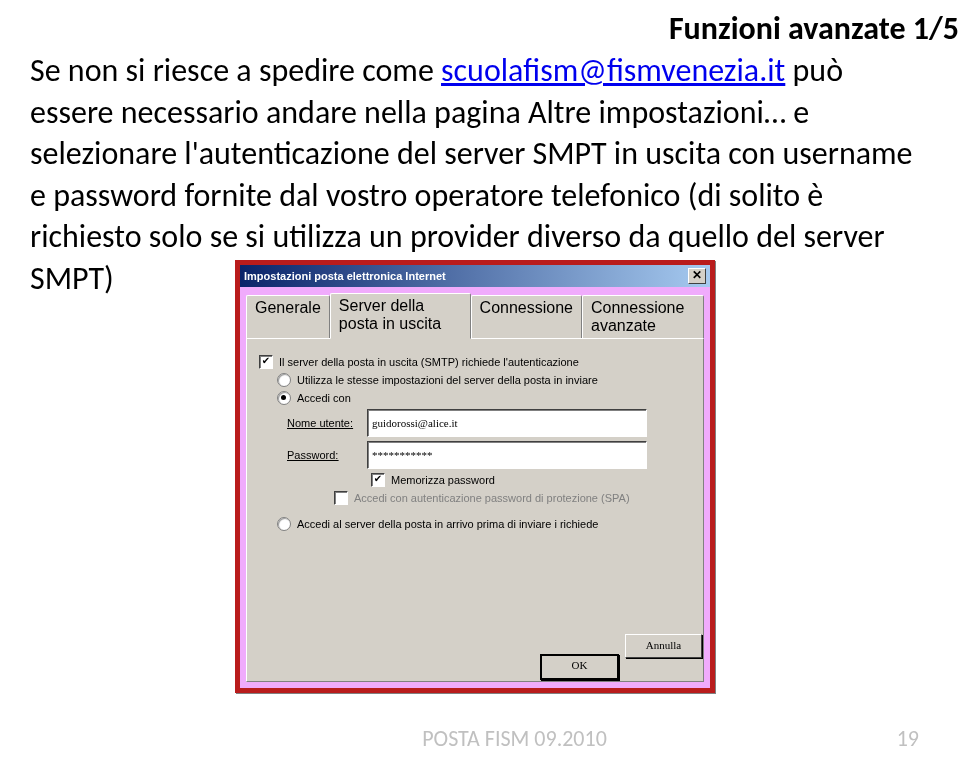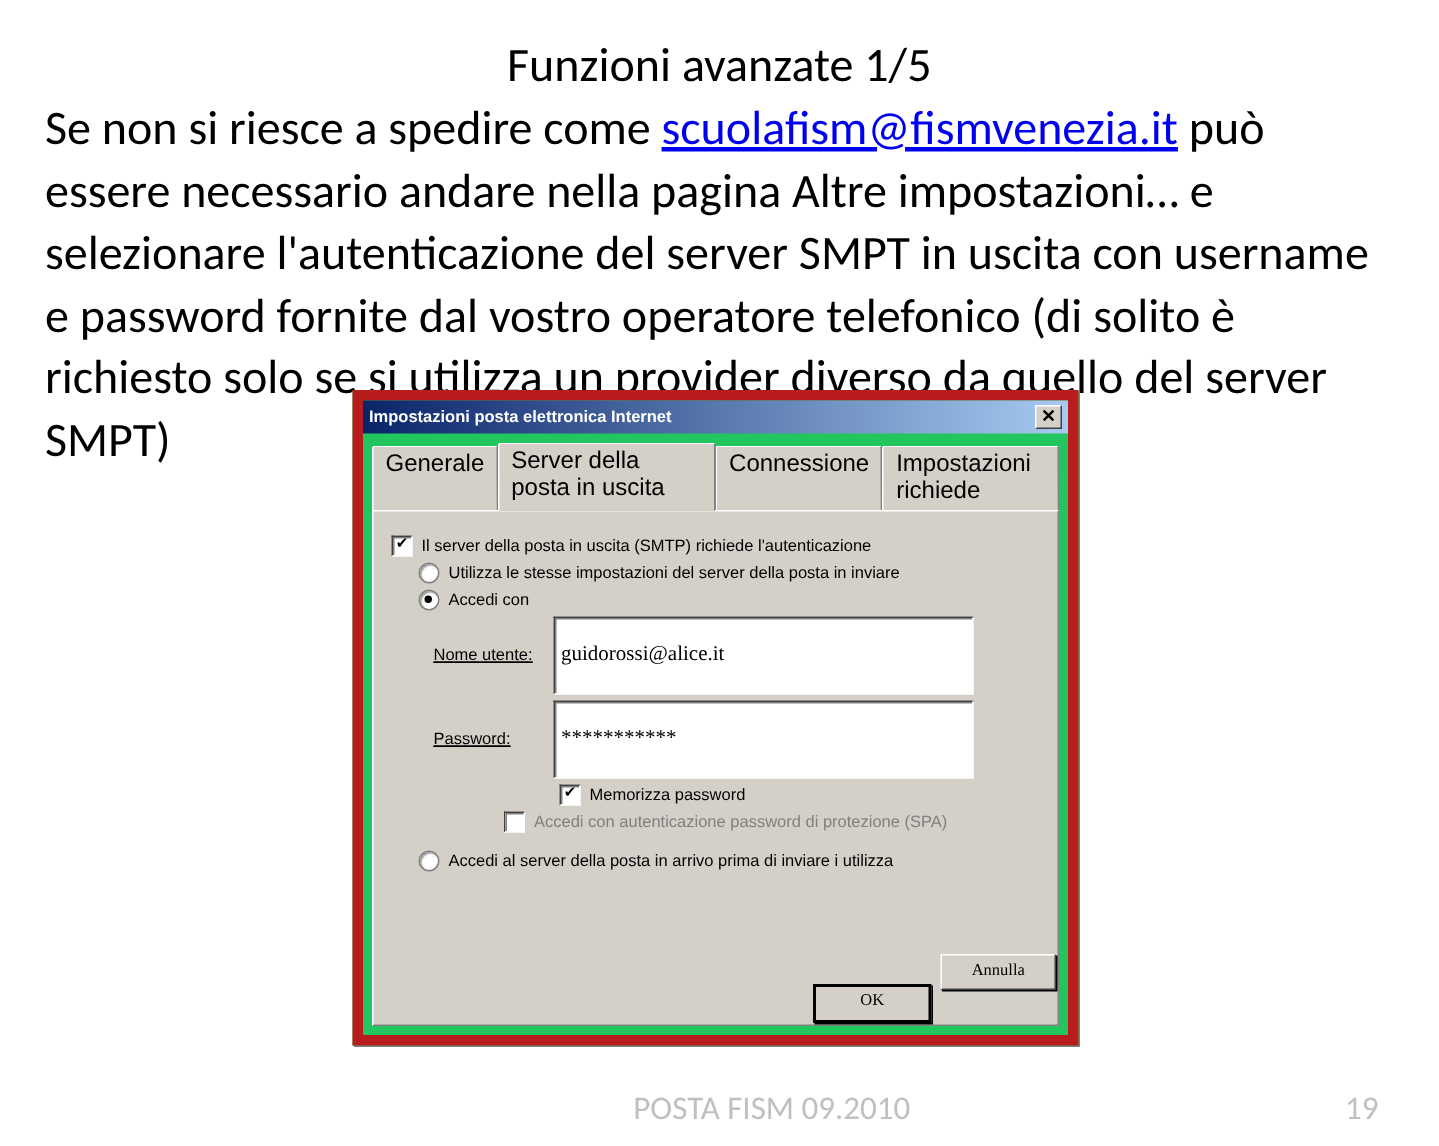--- a/index.html
+++ b/index.html
@@ -5,39 +5,39 @@
   body {
     margin: 0;
     padding: 0;
     font-family: Calibri, Arial, sans-serif;
     background: #ffffff;
     width: 959px;
     height: 764px;
     position: relative;
   }
   .page-title {
-    text-align: center;
+    text-align: right;
     font-size: 32px;
-    font-weight: 400;
+    font-weight: 700;
     color: #000;
-    margin-top: 24px;
+    margin-top: 9px;
   }
   .intro {
     font-size: 32px;
     margin: 2px 30px 0 30px;
     line-height: 1.3;
   }
   .intro a { color: #0000EE; text-decoration: underline; }
   .dialog {
     position: absolute;
     left: 235px;
     top: 260px;
     width: 470px;
-    background: #22c55e;
-    border: 7px solid #b91c1c;
+    background: #f0abfc;
+    border: 5px solid #b91c1c;
     font-family: Tahoma, Arial, sans-serif;
     font-size: 11px;
     color: #000;
     box-shadow: 1px 1px 0 #808080;
   }
   .titlebar {
     background: linear-gradient(to right, #0a246a, #a6caf0);
     color: #fff;
     font-weight: bold;
     font-size: 11px;
@@ -144,23 +144,23 @@
   .text-input {
     background: #fff;
     border: 1px solid #808080;
     border-top-color:#404040;
     border-left-color:#404040;
     border-right-color:#fff;
     border-bottom-color:#fff;
     box-shadow: inset 1px 1px 0 #808080;
     height: 18px;
     width: 270px;
-    padding: 16px 4px;
+    padding: 4px 4px;
     font-family: Tahoma;
-    font-size: 14px;
+    font-size: 11px;
     line-height:18px;
   }
   .indent1 { margin-left: 18px; }
   .indent2 { margin-left: 28px; }
   .btn-row {
     position: absolute;
     right: 8px;
     bottom: 8px;
     display: flex;
     gap: 6px;
@@ -208,21 +208,21 @@
 <div class="dialog">
   <div class="titlebar">
     <span>Impostazioni posta elettronica Internet</span>
     <div class="close">✕</div>
   </div>
 
   <div class="tabs">
     <div class="tab inactive">Generale</div>
     <div class="tab active">Server della posta in uscita</div>
     <div class="tab inactive">Connessione</div>
-    <div class="tab inactive">Impostazioni richiede</div>
+    <div class="tab inactive">Connessione avanzate</div>
   </div>
 
   <div class="tab-content">
     <div class="checkbox-row">
       <div class="checkbox">✔</div>
       <span>Il server della posta in uscita (SMTP) richiede l'autenticazione</span>
     </div>
 
     <div class="radio-row indent1">
       <div class="radio"></div>
@@ -248,21 +248,21 @@
       <span>Memorizza password</span>
     </div>
 
     <div class="checkbox-row disabled indent2">
       <div class="checkbox"></div>
       <span>Accedi con autenticazione password di protezione (SPA)</span>
     </div>
 
     <div class="radio-row indent1" style="margin-top:12px">
       <div class="radio"></div>
-      <span>Accedi al server della posta in arrivo prima di inviare i utilizza</span>
+      <span>Accedi al server della posta in arrivo prima di inviare i richiede</span>
     </div>
   </div>
 
   <div class="btn-row">
     <div class="btn default">OK</div>
     <div class="btn">Annulla</div>
   </div>
 </div>
 
 <div class="footer">POSTA FISM 09.2010</div>

